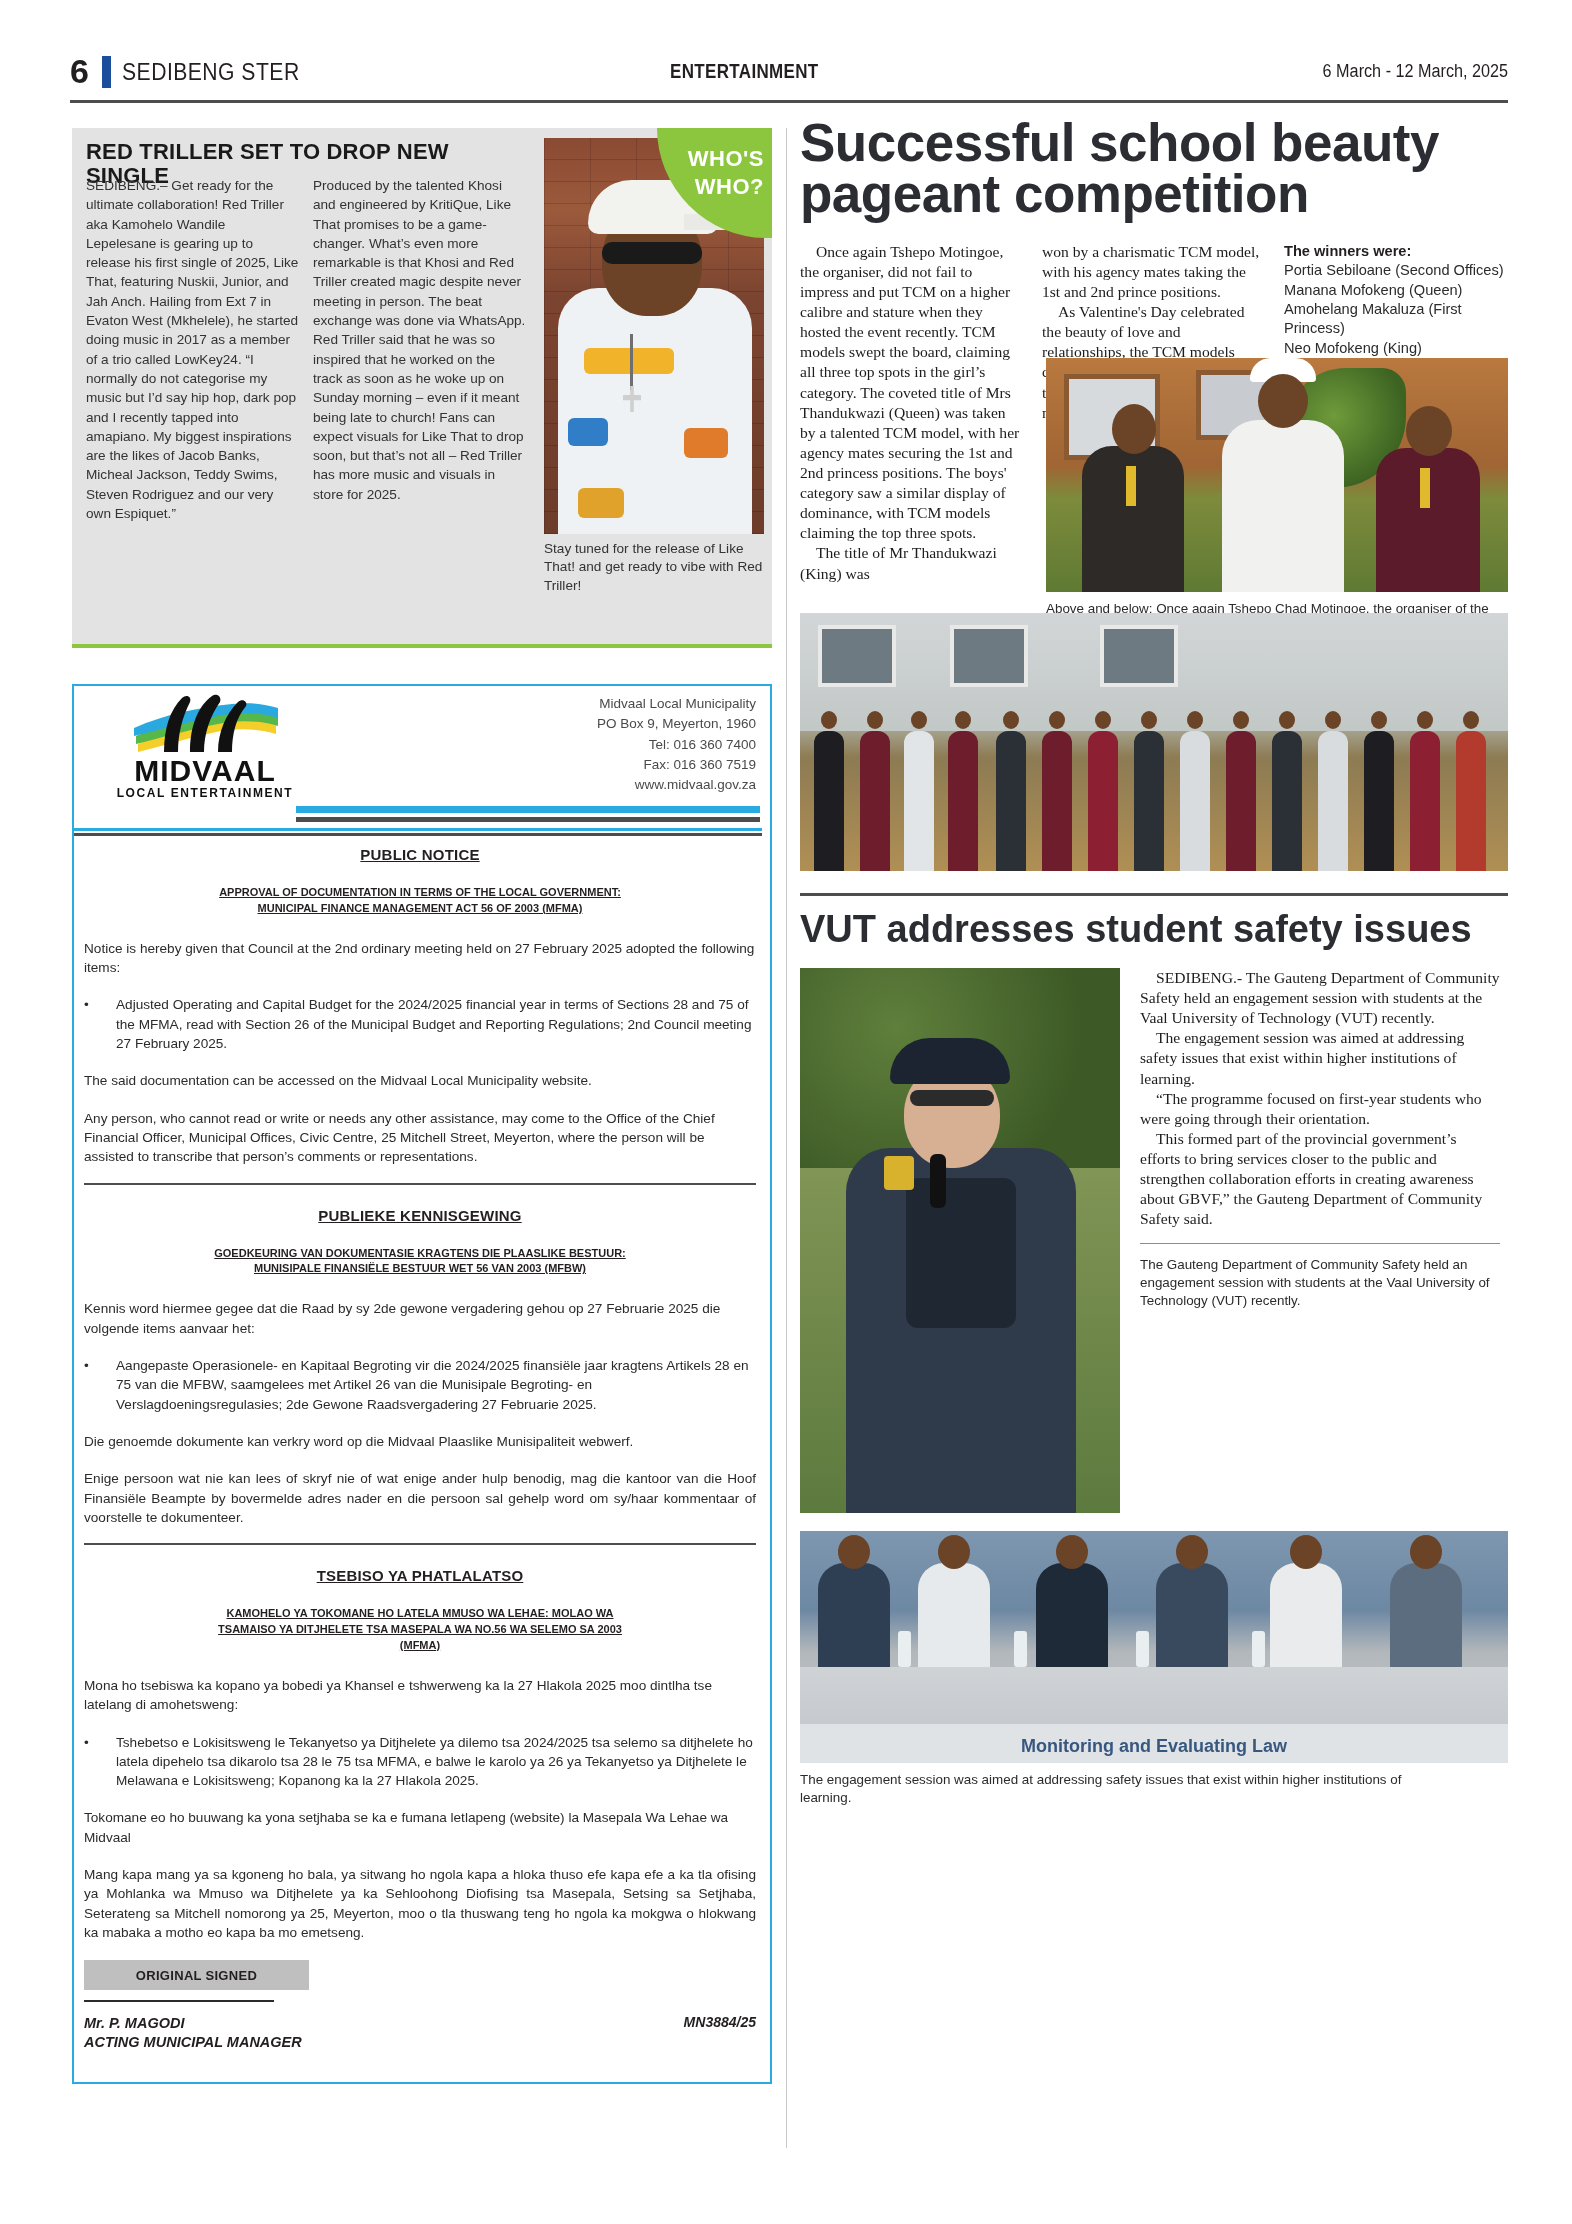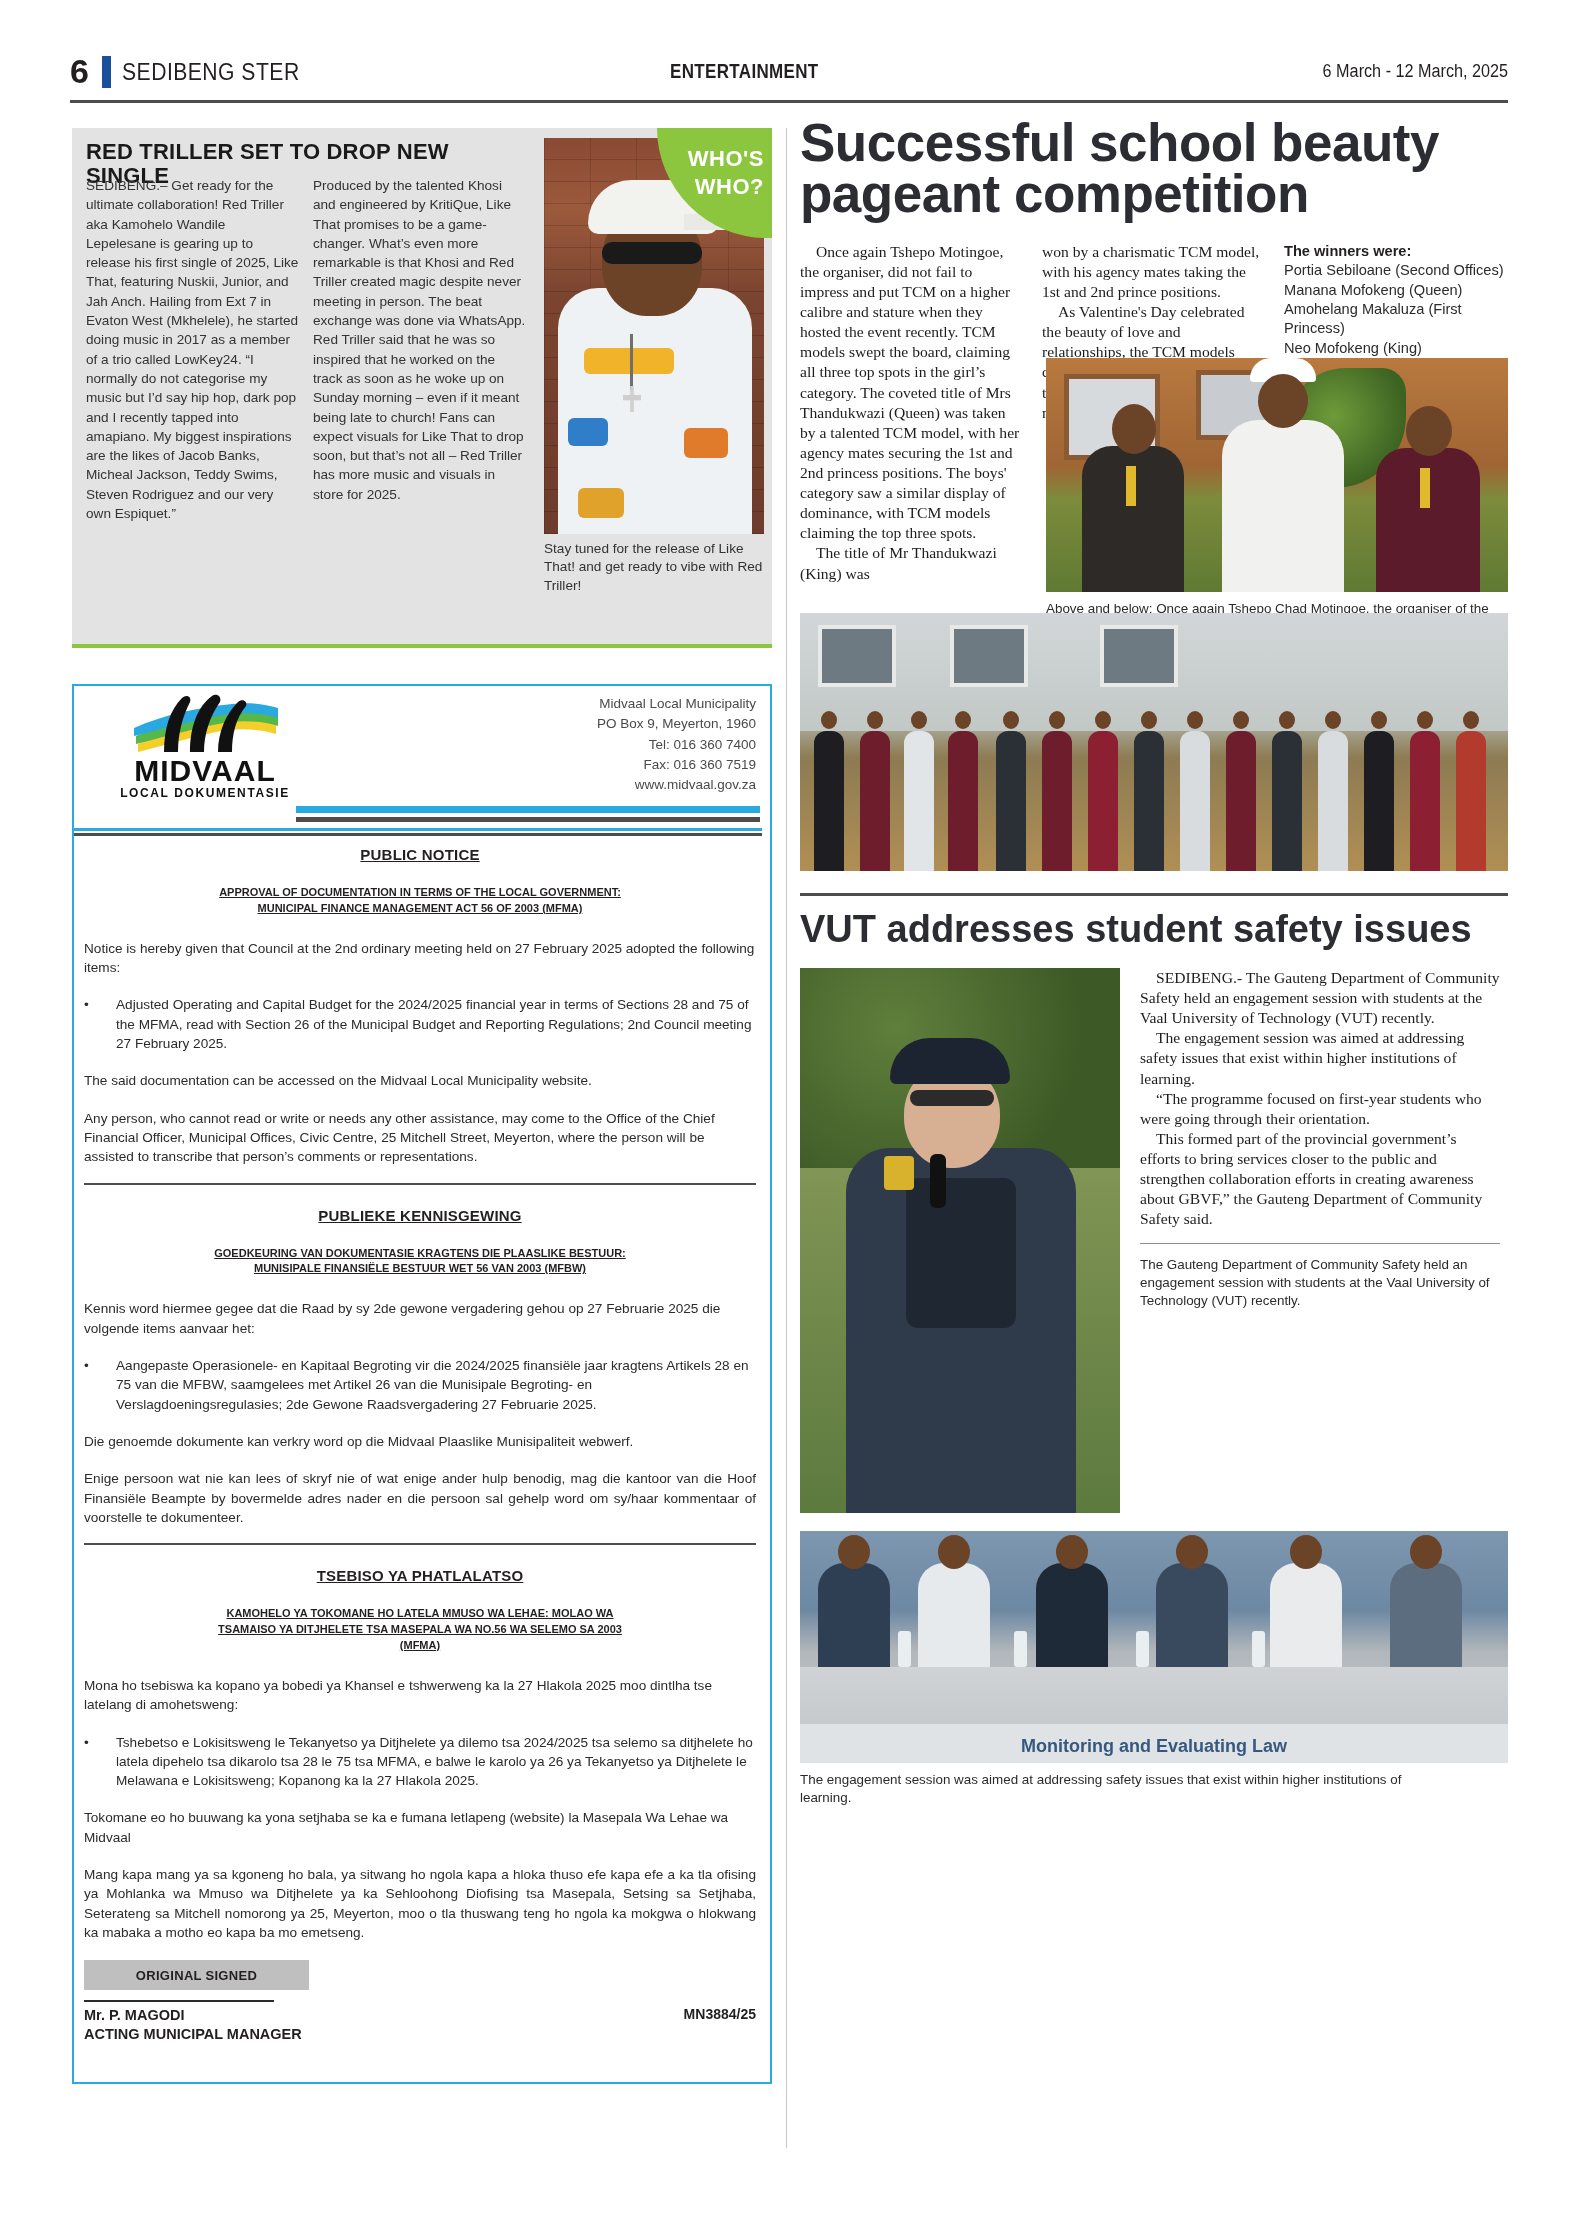--- a/index.html
+++ b/index.html
@@ -126,21 +126,21 @@
   .nb-div { height: 2px; background:#4d4d4d; margin: 16px 0 0 0; }
   .justify { text-align: justify; }
 
   .orig-signed {
     width: 225px; height: 30px; background: #bfbfbf;
     display:flex; align-items:center; justify-content:center;
     font-size: 13px; font-weight: 700; letter-spacing:.3px;
     font-family:"Liberation Sans Narrow","Liberation Sans",sans-serif;
   }
   .sig-line { width: 190px; height: 2px; background:#2b2b2b; margin-top: 10px; }
-  .sig-row { display:flex; justify-content: space-between; align-items: flex-start; margin-top: 4px; }
+  .sig-row { display:flex; justify-content: space-between; align-items: flex-start; margin-top: 12px; font-style: italic; }
   .sig-name { font-size: 14.5px; font-weight: 700; line-height: 1.3;
               font-family:"Liberation Sans Narrow","Liberation Sans",sans-serif; }
   .sig-ref { font-size: 14px; font-weight: 700;
              font-family:"Liberation Sans Narrow","Liberation Sans",sans-serif; }
 
   
   .rightcol { position: absolute; left: 800px; top: 118px; width: 708px; }
   .vsep { position:absolute; left: 786px; top: 128px; width: 1px; height: 2020px; background:#c9c9c9; }
 
   .hl-main {
@@ -266,21 +266,21 @@
         <div class="mv-logo">
           <svg class="mv-swoosh" viewBox="0 0 150 62">
             <path d="M8 50 C40 36 62 30 100 26 C118 24 132 26 146 30 L146 40 C126 34 106 34 86 38 C58 44 32 52 8 58 Z" fill="#f4cf2a"></path>
             <path d="M6 42 C38 28 66 22 102 18 C120 16 134 18 148 22 L148 32 C128 26 108 26 88 30 C58 36 30 44 6 50 Z" fill="#56b84b"></path>
             <path d="M4 34 C36 20 66 14 102 10 C120 8 134 10 148 14 L148 24 C128 18 108 18 88 22 C58 28 28 36 4 42 Z" fill="#2aa9e0"></path>
             <path d="M34 58 C34 34 40 16 52 4 C56 0 62 2 60 8 C52 24 48 40 48 58 Z" fill="#111"></path>
             <path d="M60 58 C60 32 68 12 82 2 C86 -1 92 2 90 8 C80 22 74 40 74 58 Z" fill="#111"></path>
             <path d="M88 58 C88 38 96 20 108 8 C112 4 118 7 116 12 C106 24 102 40 102 58 Z" fill="#111"></path>
           </svg>
           <div class="mv-word">MIDVAAL</div>
-          <div class="mv-sub">LOCAL DOKUMENTASIE</div>
+          <div class="mv-sub">LOCAL ENTERTAINMENT</div>
         </div>
 
         <div class="mv-addr">
           <div>Midvaal Local Municipality</div>
           <div>PO Box 9, Meyerton, 1960</div>
           <div>Tel: 016 360 7400</div>
           <div>Fax: 016 360 7519</div>
           <div>www.midvaal.gov.za</div>
         </div>
 

